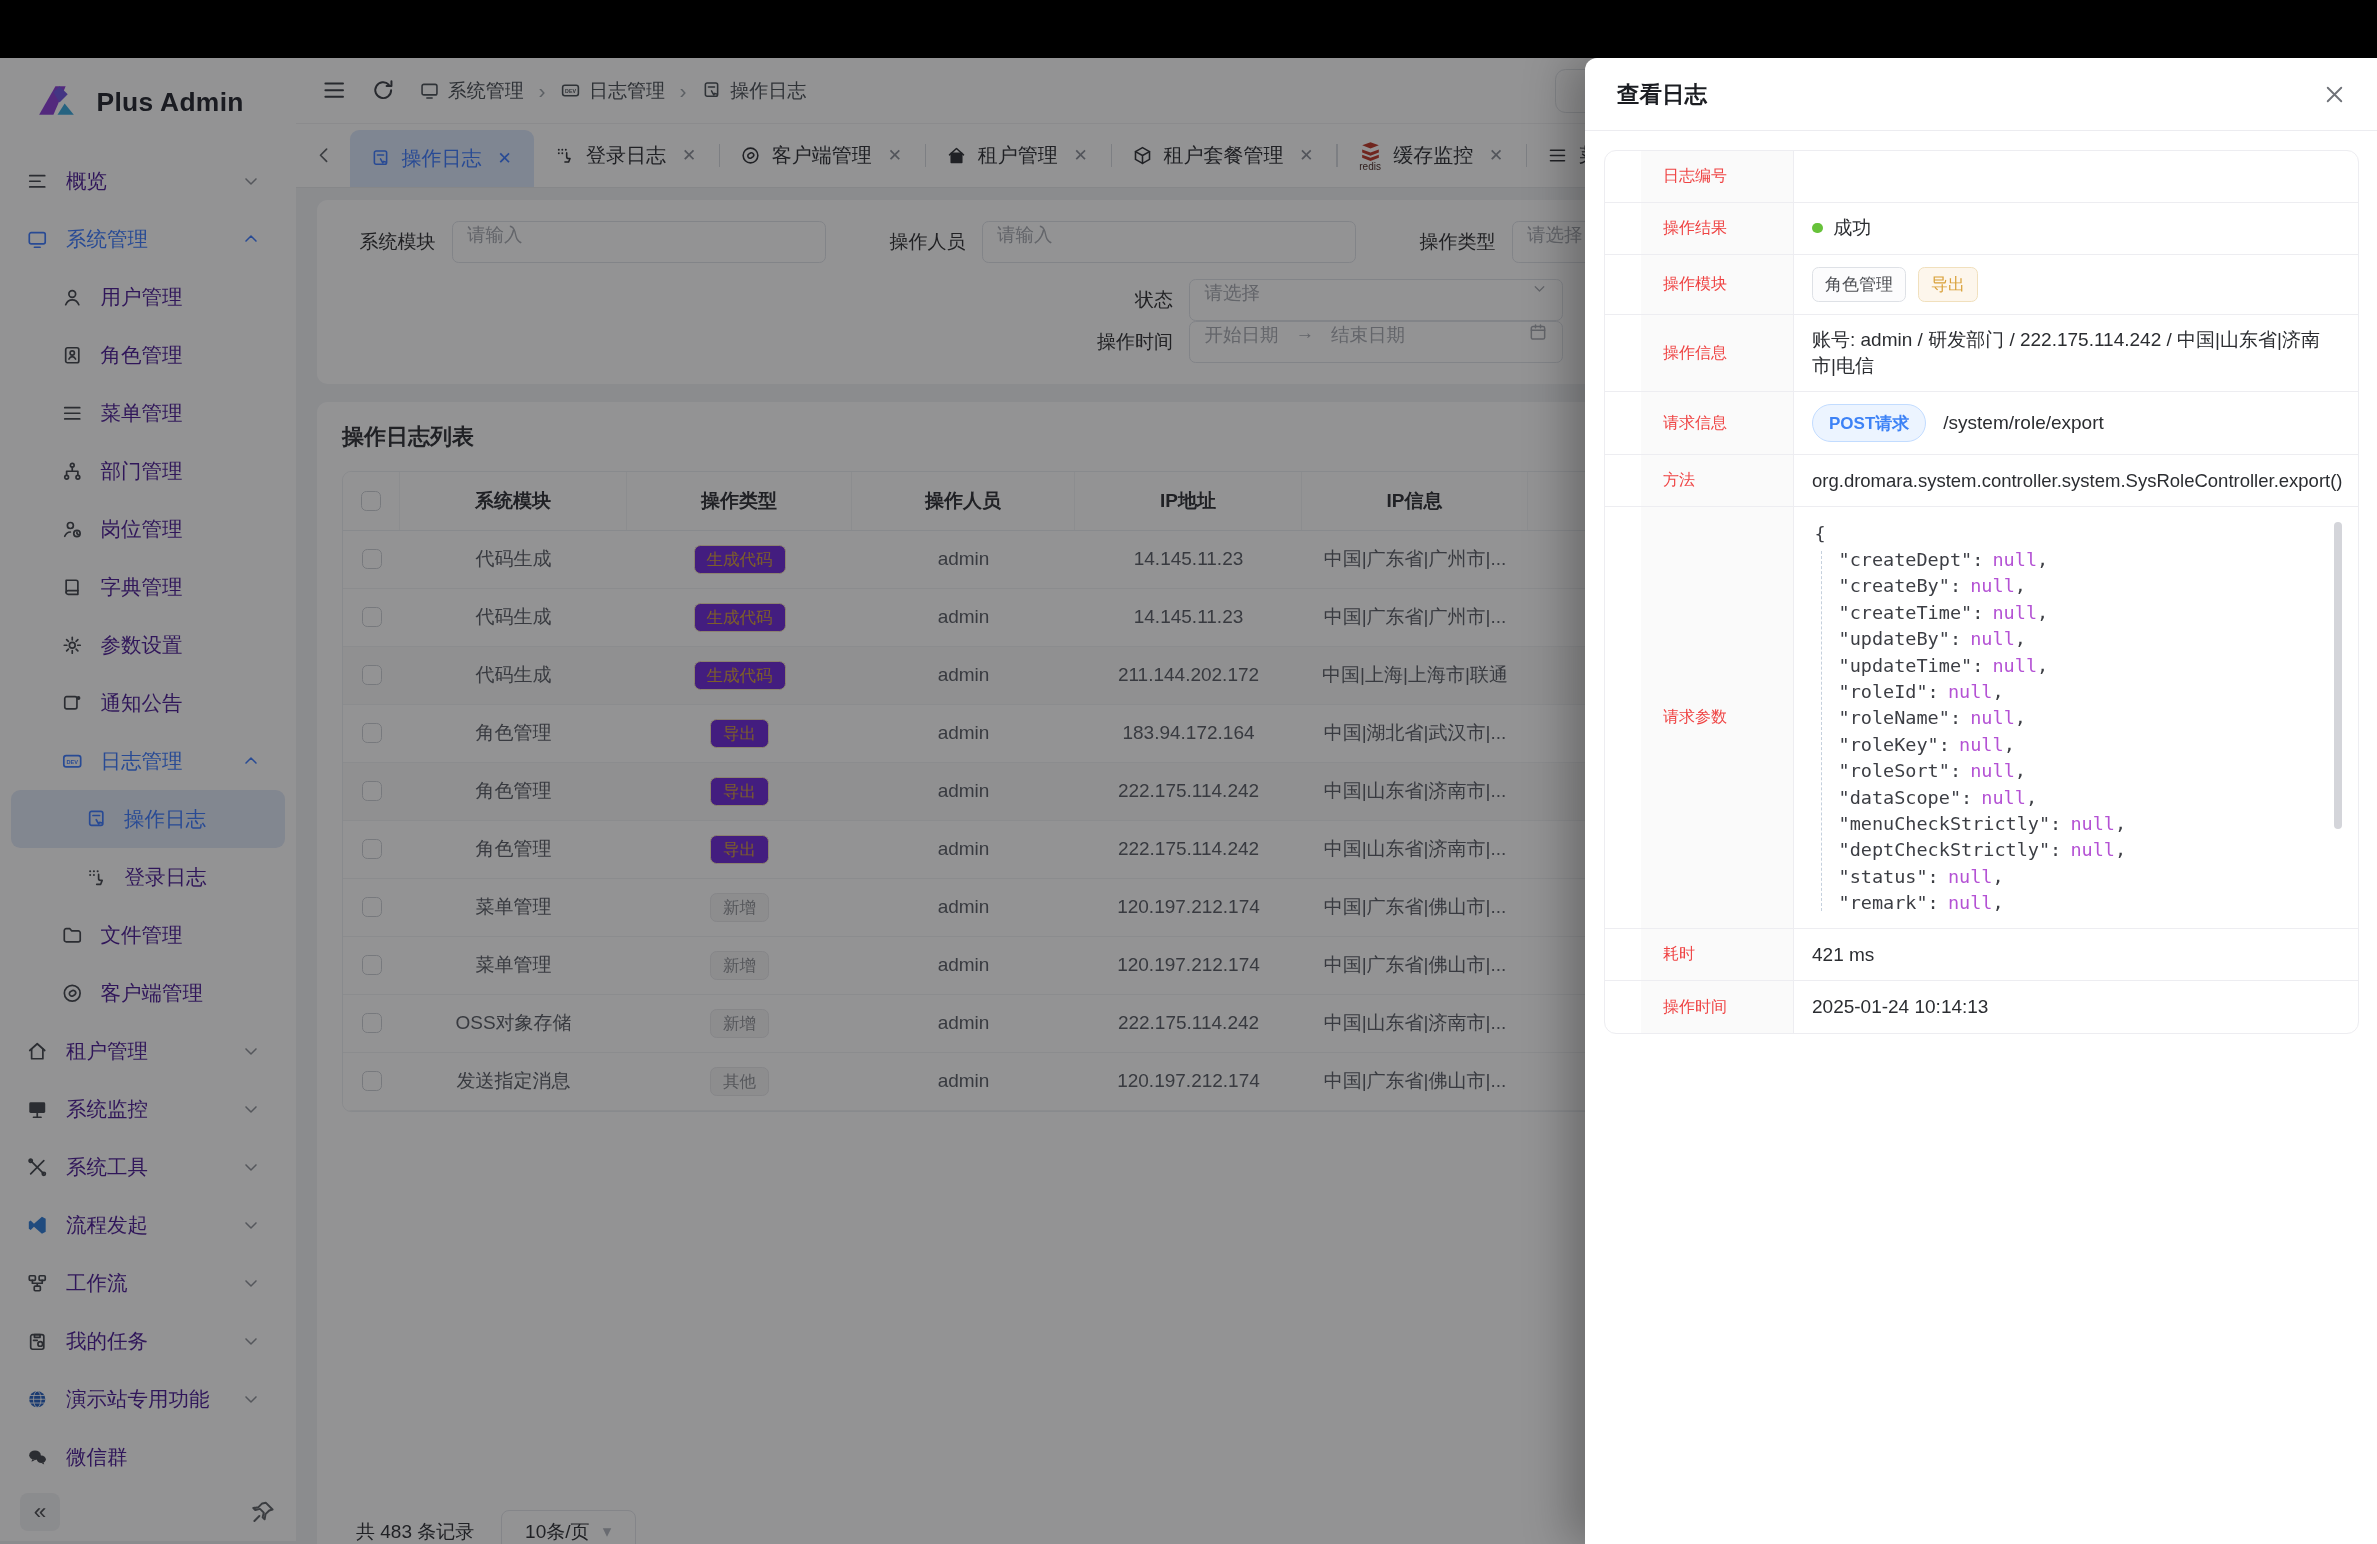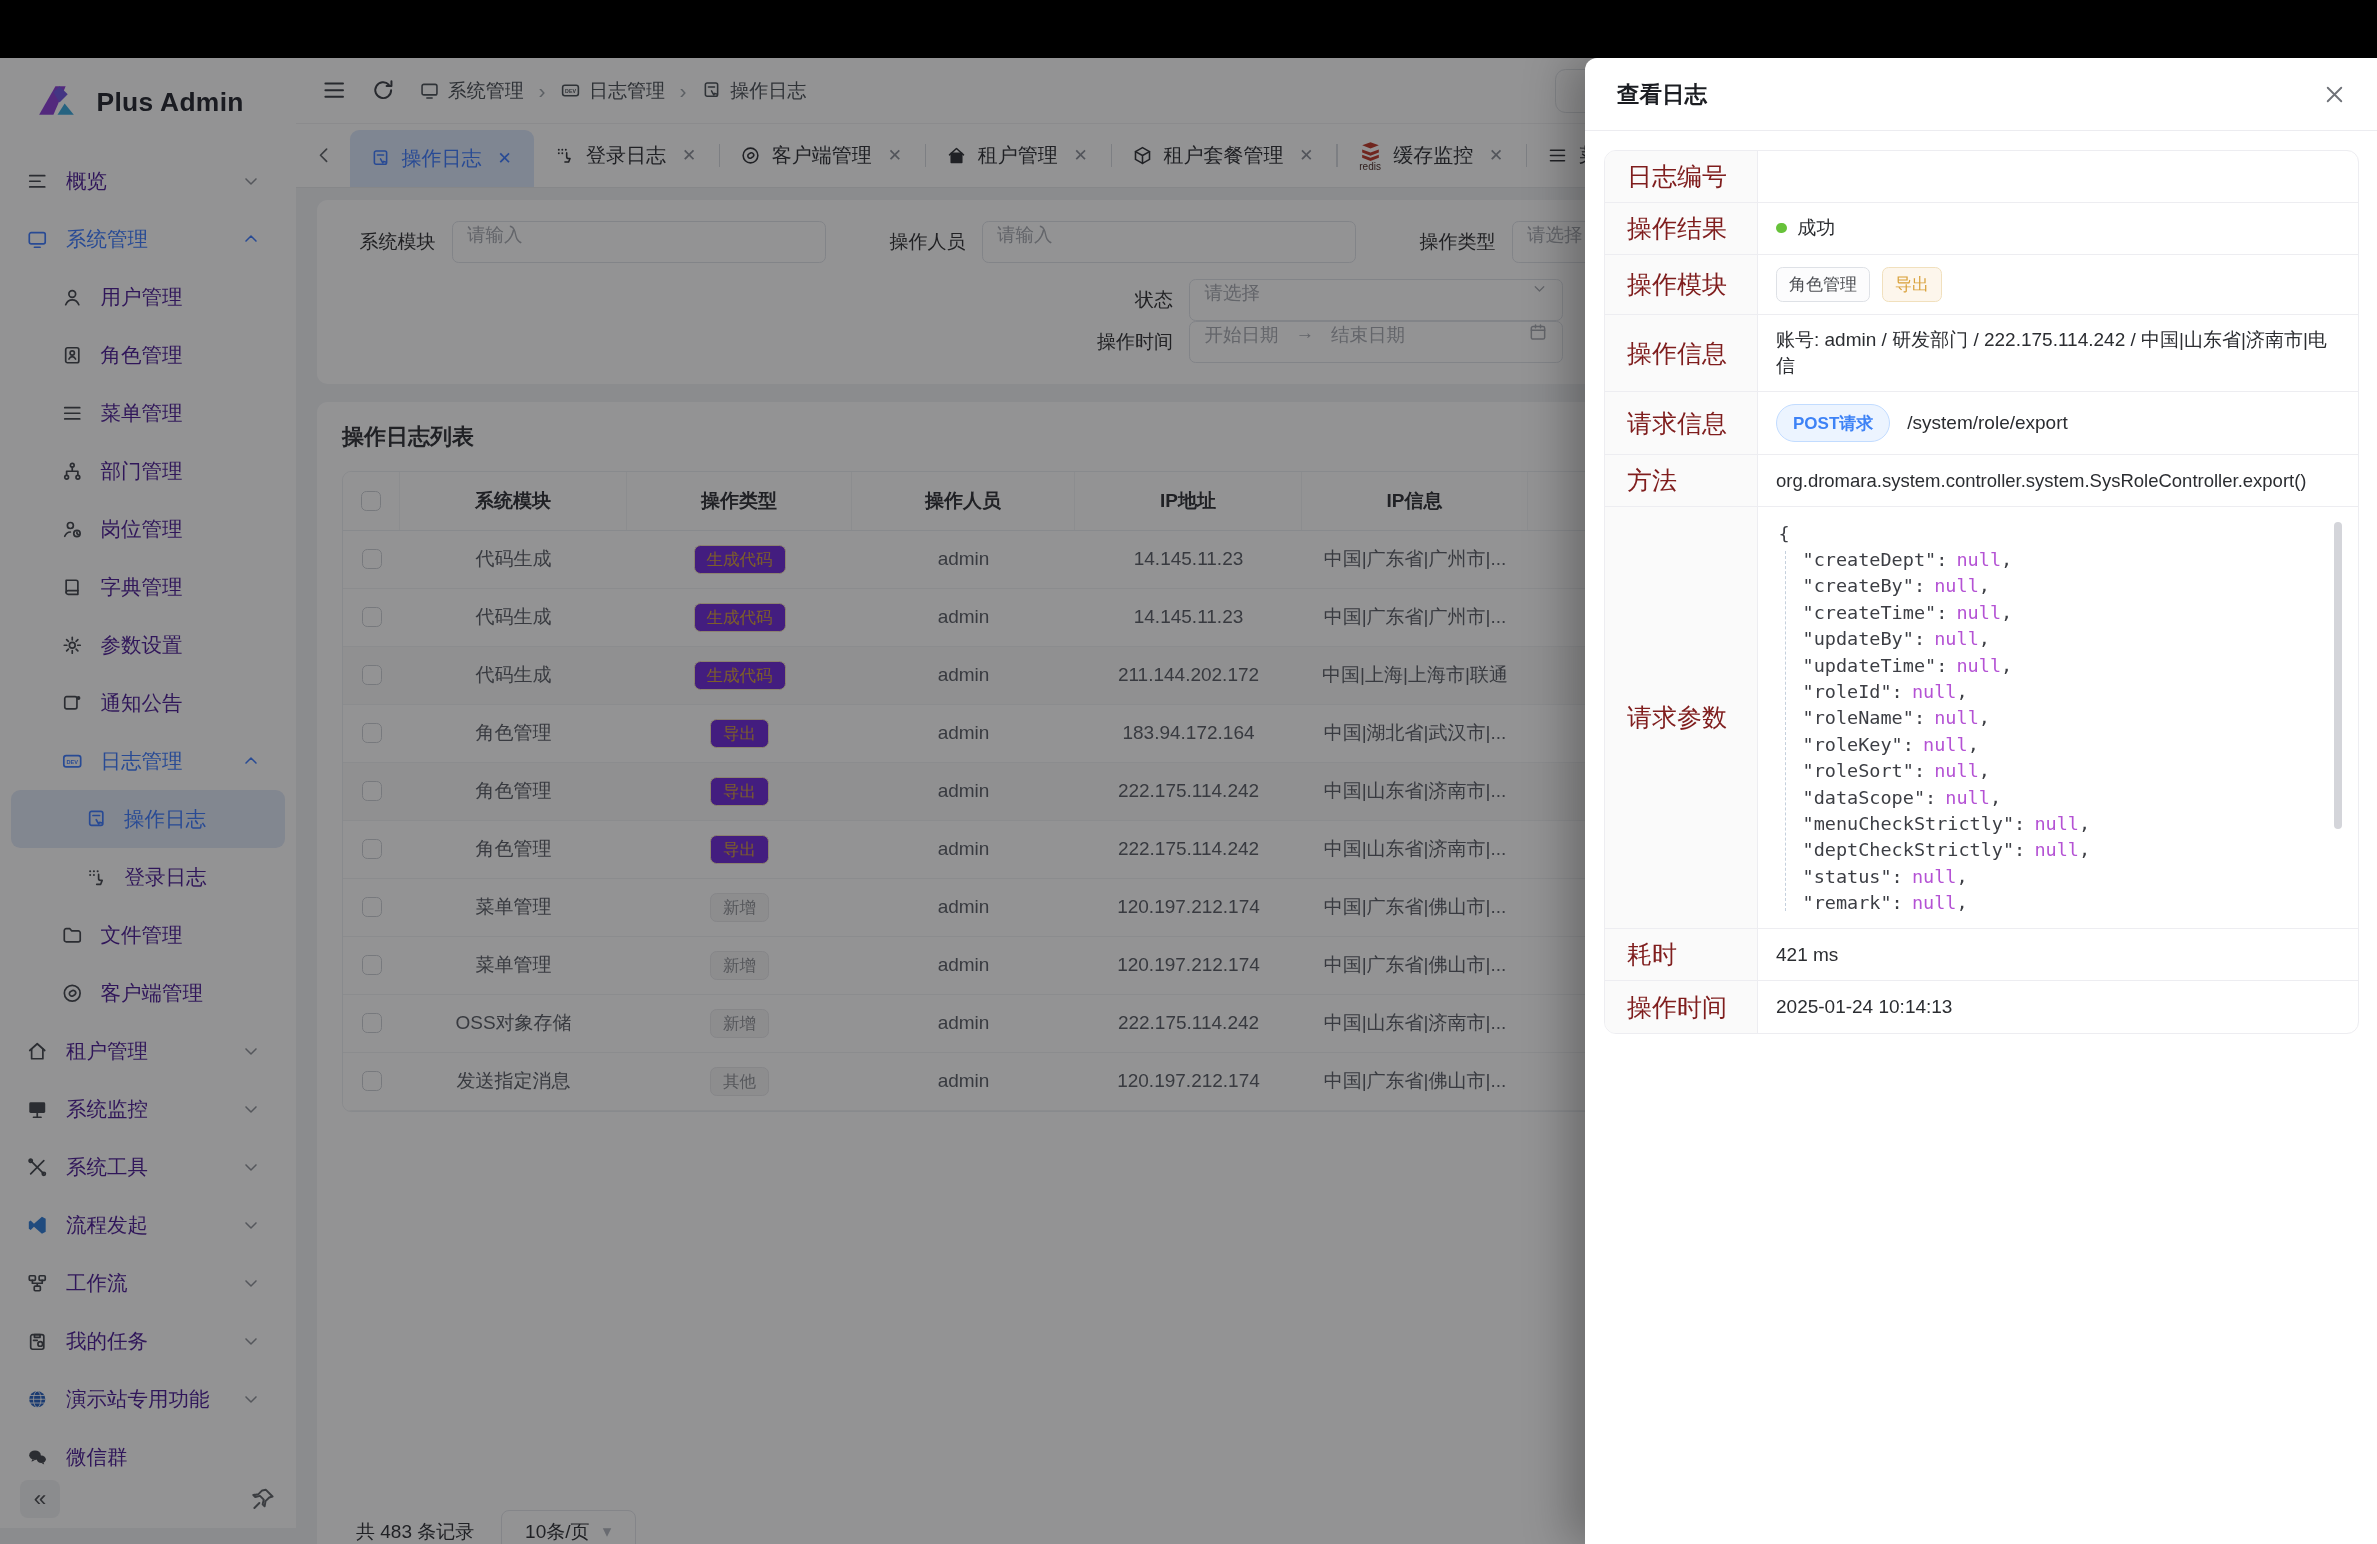--- a/index.html
+++ b/index.html
@@ -4,21 +4,21 @@
 <style>
   * { margin:0; padding:0; box-sizing:border-box; }
   html,body { width:2377px; height:1544px; }
   body { background:#000; font-family:"Liberation Sans", sans-serif; position:relative; overflow:hidden; }
 
   
   .app { position:absolute; top:58px; left:0; right:0; bottom:0; background:#f0f2f5; }
   .mask { position:absolute; inset:0; background:rgba(15,15,18,.45); z-index:40; }
 
   
-  .sidebar { position:absolute; left:0; top:0; bottom:16px; width:296px; background:#fff; }
+  .sidebar { position:absolute; left:0; top:0; bottom:3px; width:296px; background:#fff; }
   .logo { display:flex; align-items:center; gap:14.5px; padding:20px 0 5.3px 33px; }
   .logo-mark { width:49px; height:49px; flex:none; }
   .logo-text { font-size:26.4px; font-weight:700; color:#23262e; letter-spacing:0.3px; }
   .menu { margin-top:20px; }
   .sb-item { position:relative; height:58px; display:flex; align-items:center; padding-left:26.4px; color:#4c1d95; font-size:20.5px; cursor:pointer; }
   .sb-item.l1 { padding-left:61px; }
   .sb-item.l2 { padding-left:85px; }
   .sb-item .ic { width:22.5px; height:22.5px; margin-right:17px; flex:none; color:#42464d; }
   .sb-item .chev { position:absolute; right:18.5px; width:20px; height:20px; color:#8f939a; }
   .sb-item.act { color:#3d7bff; } .sb-item.act .ic, .sb-item.act .chev { color:#3d7bff; }
@@ -88,21 +88,21 @@
   .psize .caret { color:#b3b7bf; font-size:17px; }
 
   
   .drawer { position:absolute; left:1585px; top:58px; width:792px; bottom:0; background:#fff; border-top-left-radius:12px; z-index:60; box-shadow:-16px 0 46px rgba(0,0,0,.28); }
   .drawer-head { height:73px; display:flex; align-items:center; padding:0 30px 0 32px; border-bottom:1.3px solid #ececf0; }
   .drawer-title { font-size:22.5px; font-weight:700; color:#1b1d22; }
   .drawer-close { margin-left:auto; width:25px; height:25px; color:#6f7278; cursor:pointer; }
   .detail { margin:18.5px; border:1.3px solid #ededf1; border-radius:12px; overflow:hidden; }
   .drow { display:flex; border-bottom:1.3px solid #ededf1; min-height:52px; }
   .drow:last-child { border-bottom:none; }
-  .dl { width:153px; flex:none; background:#fafafa; border-right:1.3px solid #ededf1; display:flex; align-items:center; padding-left:22.5px; font-size:25px; color:#7f1d1d; }
+  .dl { width:153px; flex:none; background:#fafafa; border-right:1.3px solid #ededf1; display:flex; align-items:center; padding-left:22.5px; font-size:16px; color:#ef4444;margin-left:36px; }
   .dv { flex:1; display:flex; align-items:center; padding:12px 18.5px; font-size:19px; color:#2b2d31; }
   .dv.mono { font-size:18.5px; }
   .dot { width:10.6px; height:10.6px; border-radius:50%; background:#67c23a; margin-right:10.6px; flex:none; }
   .bplain { background:#fcfcfd; border:1.3px solid #dee1e6; color:#4b4d52; border-radius:6.6px; padding:5.3px 12px; font-size:17px; margin-right:12px; }
   .bwarn { background:#fdf6ec; border:1.3px solid #f1e0bd; color:#d9a13b; border-radius:6.6px; padding:5.3px 12px; font-size:17px; }
   .bpost { background:#ecf4ff; border:1.3px solid #c2dcff; color:#3d82f6; border-radius:660px; padding:6.6px 16px; font-size:17px; font-weight:700; margin-right:17px; white-space:nowrap; }
   .dv-json { align-items:flex-start; padding:8px 13.2px 8px 17px; }
   .jsonwrap { position:relative; width:100%; height:405px; overflow:hidden; padding:5.3px 0 0 4px; }
   .jguide { position:absolute; left:10.6px; top:36px; height:360px; border-left:1.3px dashed #c5d0dd; }
   .jthumb { position:absolute; right:2.6px; top:6.6px; width:8px; height:307px; border-radius:4px; background:#d4d5da; cursor:pointer; }

